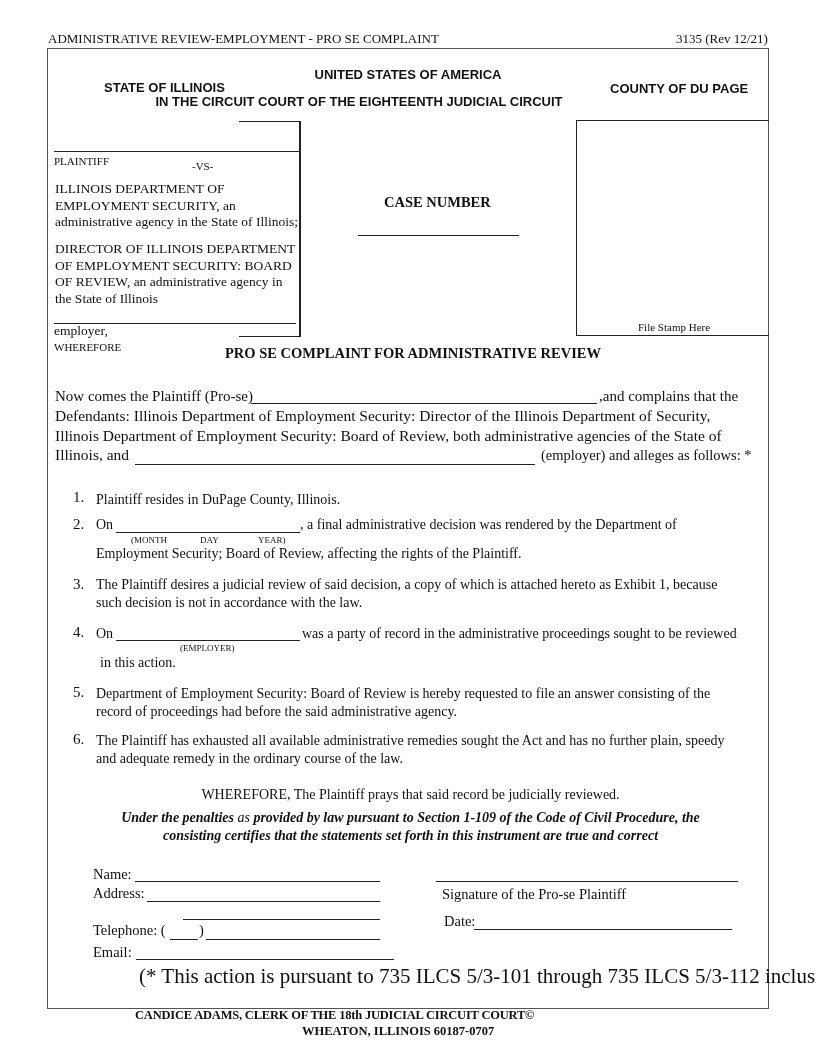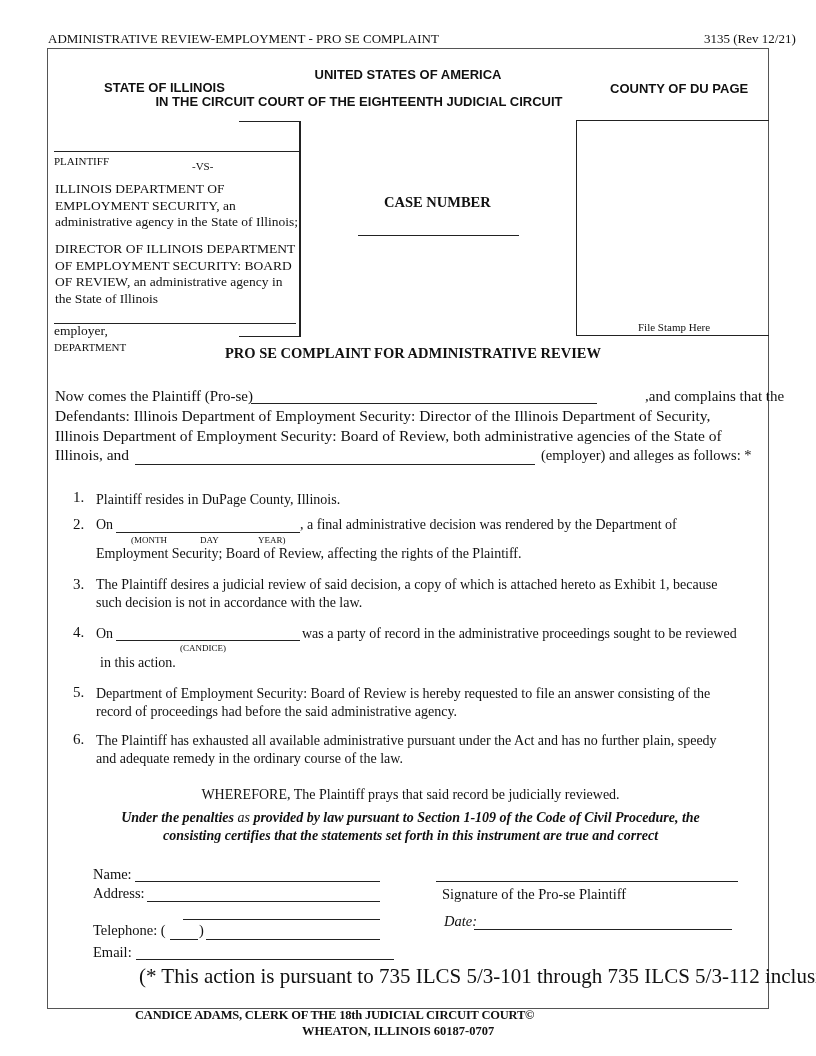--- a/index.html
+++ b/index.html
@@ -5,21 +5,21 @@
   * { box-sizing: border-box; margin: 0; padding: 0; }
   html, body { width: 816px; height: 1056px; background: #fff; overflow: hidden; }
   body { position: relative; font-family: "Liberation Serif", serif; color: #111; }
   .abs { position: absolute; white-space: nowrap; }
   .sans { font-family: "Liberation Sans", sans-serif; font-weight: bold; }
   .line { position: absolute; background: #222; height: 1px; }
   .vline { position: absolute; background: #222; width: 1.5px; }
   .blank-input { position: absolute; border: none; border-bottom: 1px solid #222; background: transparent; height: 18px; font-family: "Liberation Serif", serif; font-size: 14px; outline: none; }
 
   #header-left { left: 48px; top: 31px; font-size: 13px; }
-  #header-right { left: 704px; top: 31px; font-size: 13px; }
+  #header-right { left: 676px; top: 31px; font-size: 13px; }
   #outer-border { position: absolute; left: 47px; top: 48px; width: 722px; height: 961px; border: 1px solid #555; }
 
   #country { left: 0; width: 816px; text-align: center; top: 67px; font-size: 13px; }
   #state { left: 68px; top: 80px; font-size: 13px; margin-left: 36px; }
   #county { left: 610px; top: 81px; font-size: 13px; }
   #court { left: 0; width: 692px; text-align: center; padding-left: 26px; top: 94px; font-size: 13px; }
 
   .caption-small { font-size: 11px; }
   .party { font-size: 13.5px; line-height: 16.5px; white-space: normal; width: 245px; }
 
@@ -64,35 +64,35 @@
 
   <input class="blank-input" style="left: 54px; top: 134px; width: 245px; border-bottom-width: 1.5px;" value="">
   <div class="abs caption-small" style="left:54px; top:155px;">PLAINTIFF</div>
   <div class="abs caption-small" style="left:192px; top:160px;">-VS-</div>
 
   <div class="abs party" style="left:55px; top:181px;">ILLINOIS DEPARTMENT OF EMPLOYMENT SECURITY, an administrative agency in the State of Illinois;</div>
   <div class="abs party" style="left:55px; top:241px;">DIRECTOR OF ILLINOIS DEPARTMENT OF EMPLOYMENT SECURITY: BOARD OF REVIEW, an administrative agency in the State of Illinois</div>
 
   <input class="blank-input" style="left: 54px; top: 306px; width: 242px; border-bottom-width: 1.5px;" value="">
   <div class="abs" style="left:54px; top:323px; font-size:13.5px;">employer,</div>
-  <div class="abs caption-small" style="left:54px; top:341px;">DEPARTMENT</div>
+  <div class="abs caption-small" style="left:54px; top:341px;">WHEREFORE</div>
 </div>
 
 <div class="abs" id="case-number-label">CASE NUMBER</div>
 <input class="blank-input" style="left: 358px; top: 218px; width: 161px;" value="">
 
 <div id="stamp-box"></div>
 <div class="abs" id="stamp-label">File Stamp Here</div>
 
 <div class="abs" id="complaint-title">PRO SE COMPLAINT FOR ADMINISTRATIVE REVIEW</div>
 
 <div>
   <div class="abs intro" style="top:388px; font-size:15px;">Now comes the Plaintiff (Pro-se)</div>
   <input class="blank-input" style="left: 251px; top: 386px; width: 346px;" value="">
-  <div class="abs intro" style="left:599px; top:388px; font-size:15px;margin-left:46px;">,and complains that the</div>
+  <div class="abs intro" style="left:599px; top:388px; font-size:15px;">,and complains that the</div>
   <div class="abs intro" style="top:407px;">Defendants: Illinois Department of Employment Security: Director of the Illinois Department of Security,</div>
   <div class="abs intro" style="top:427px;">Illinois Department of Employment Security: Board of Review, both administrative agencies of the State of</div>
   <div class="abs intro" style="top:446px;">Illinois, and</div>
   <input class="blank-input" style="left: 135px; top: 447px; width: 400px;" value="">
   <div class="abs intro" style="left:541px; top:447px; font-size:14.5px;">(employer) and alleges as follows: *</div>
 </div>
 
 <div>
 
   <div>
@@ -115,33 +115,33 @@
     <div class="abs num" style="left:73px; top:576px;">3.</div>
     <div class="abs para" style="left:96px; top:576px;">The Plaintiff desires a judicial review of said decision, a copy of which is attached hereto as Exhibit 1, because</div>
     <div class="abs para" style="left:96px; top:594px;">such decision is not in accordance with the law.</div>
   </div>
 
   <div>
     <div class="abs num" style="left:73px; top:624px;">4.</div>
     <div class="abs para" style="left:96px; top:625px;">On</div>
     <input class="blank-input" style="left: 116px; top: 623px; width: 184px; border-bottom-width: 1.5px;" value="">
     <div class="abs para" style="left:302px; top:625px;">was a party of record in the administrative  proceedings sought to be reviewed</div>
-    <div class="abs" style="left:180px; top:643px; font-size:9px;">(CANDICE)</div>
+    <div class="abs" style="left:180px; top:643px; font-size:9px;">(EMPLOYER)</div>
     <div class="abs para" style="left:100px; top:654px;">in this action.</div>
   </div>
 
   <div>
     <div class="abs num" style="left:73px; top:684px;">5.</div>
     <div class="abs para" style="left:96px; top:685px;">Department of Employment Security: Board of Review is hereby requested to file an answer consisting of the</div>
     <div class="abs para" style="left:96px; top:703px;">record of proceedings had before the said administrative agency.</div>
   </div>
 
   <div>
     <div class="abs num" style="left:73px; top:731px;">6.</div>
-    <div class="abs para" style="left:96px; top:732px;">The Plaintiff has exhausted all available administrative pursuant under the Act and has no further plain, speedy</div>
+    <div class="abs para" style="left:96px; top:732px;">The Plaintiff has exhausted all available administrative remedies sought the Act and has no further plain, speedy</div>
     <div class="abs para" style="left:96px; top:750px;">and adequate remedy in the ordinary course of the law.</div>
   </div>
 </div>
 
 <div class="abs" id="wherefore">WHEREFORE, The Plaintiff prays that said record be judicially reviewed.</div>
 <div class="abs cert" style="top:810px;"><span>Under the penalties </span><span class="light"> as </span><span> provided by law pursuant to Section 1-109 of the Code of Civil Procedure, the</span></div>
 <div class="abs cert" style="top:828px;">consisting certifies that the statements set forth in this instrument are true and correct</div>
 
 <div>
   <div class="abs sig" style="left:93px; top:866px;">Name:</div>
@@ -156,19 +156,19 @@
   <div class="abs sig" style="left:199px; top:922px;">)</div>
   <input class="blank-input" style="left: 206px; top: 922px; width: 174px; border-bottom-width: 1.5px;" value="">
 
   <div class="abs sig" style="left:93px; top:944px;">Email:</div>
   <input class="blank-input" style="left: 136px; top: 942px; width: 258px;" value="">
 </div>
 
 <div>
   <input class="blank-input" style="left: 436px; top: 864px; width: 302px; border-bottom-width: 1.5px;" value="">
   <div class="abs sig" style="left:442px; top:886px;">Signature of the Pro-se Plaintiff</div>
-  <div class="abs sig" style="left:444px; top:913px;font-style:italic;">Date:</div>
+  <div class="abs sig" style="left:444px; top:913px;">Date:</div>
   <input class="blank-input" style="left: 474px; top: 912px; width: 258px; border-bottom-width: 1.5px;" value="">
 </div>
 
 <div class="abs" id="footnote">(* This action is pursuant to 735 ILCS 5/3-101 through 735 ILCS 5/3-112 inclusive)</div>
 <div class="abs" id="clerk">CANDICE ADAMS, CLERK OF THE 18th JUDICIAL CIRCUIT COURT©</div>
 <div class="abs" id="clerk-address">WHEATON, ILLINOIS 60187-0707</div>
 
 </body></html>

